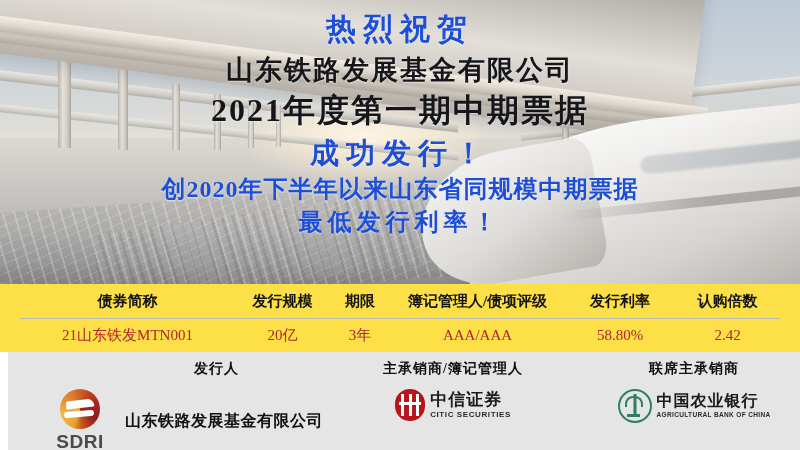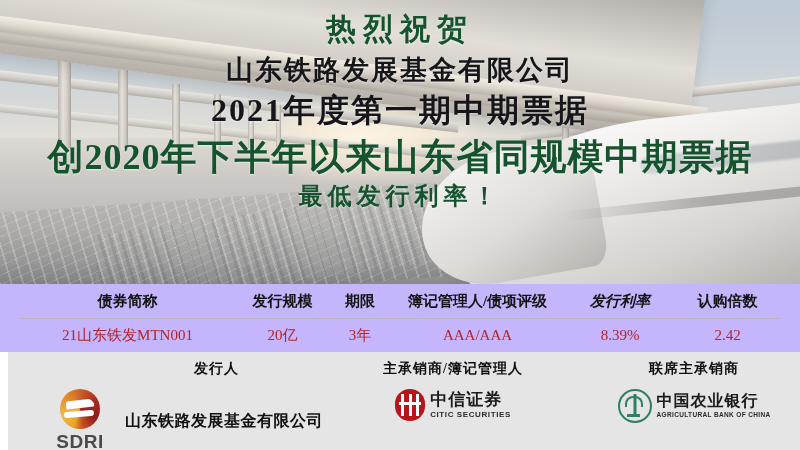--- a/index.html
+++ b/index.html
@@ -144,43 +144,43 @@
     width: 800px; height: 284px;
     display: flex;
     flex-direction: column;
     align-items: center;
     padding-top: 14px;
     box-sizing: border-box;
     text-align: center;
   }
   .hl-line { line-height: 1.0; white-space: nowrap; }
   .hl-red {
-    color: #14532d;
+    color: #1d4ed8;
     font-weight: 700;
     text-shadow: 0 1px 2px rgba(255,255,255,.55);
     font-family: Liberation Serif, serif;
   }
   .hl-black {
     color: #16161a;
     font-weight: 700;
     text-shadow: 0 1px 2px rgba(255,255,255,.5);
   }
   .l1 { font-size: 30px; letter-spacing: 7px; margin-bottom: 13px; }
   .l2 { font-size: 27px; letter-spacing: 2px; margin-bottom: 10px; }
   .l3 { font-size: 32px; letter-spacing: 2px; margin-bottom: 13px; }
   .l4 { font-size: 29px; letter-spacing: 7px; margin-bottom: 9px; }
-  .l5 { font-size: 36px; letter-spacing: 1px; margin-bottom: 9px; }
+  .l5 { font-size: 24px; letter-spacing: 1px; margin-bottom: 9px; }
   .l6 { font-size: 24px; letter-spacing: 5px; }
 
   
   .table-zone {
     position: absolute;
     left: 0; top: 284px;
     width: 800px; height: 68px;
-    background: #c4b5fd;
+    background: #fde047;
   }
   table.bond {
     width: 760px;
     margin: 0 auto;
     border-collapse: collapse;
     table-layout: fixed;
   }
   table.bond th {
     font-size: 15px;
     font-weight: 700;
@@ -194,21 +194,21 @@
     font-size: 15px;
     color: #B0252A;
     padding: 7px 0 5px 0;
     text-align: center;
     white-space: nowrap;
   }
   .c0 { width: 215px; }
   .c1 { width: 95px; margin-top: 32px; }
   .c2 { width: 60px; }
   .c3 { width: 175px; }
-  .c4 { width: 110px; font-style: italic; }
+  .c4 { width: 110px; }
   .c5 { width: 105px; }
 
   
   .footer {
     position: absolute;
     left: 8px; top: 352px;
     width: 800px; height: 98px;
     background: #e5e5e5;
   }
   .foot-row {
@@ -383,20 +383,21 @@
     <div class="train-window"></div>
     <div class="train-stripe"></div>
 
     <div class="hero-vign"></div>
   </div>
 
   <div class="headline">
     <div class="hl-line hl-red l1">热烈祝贺</div>
     <div class="hl-line hl-black l2">山东铁路发展基金有限公司</div>
     <div class="hl-line hl-black l3">2021年度第一期中期票据</div>
+    <div class="hl-line hl-red l4">成功发行！</div>
     <div class="hl-line hl-red l5">创2020年下半年以来山东省同规模中期票据</div>
     <div class="hl-line hl-red l6">最低发行利率！</div>
   </div>
 
   <div class="table-zone">
     <table class="bond">
       <thead>
         <tr>
           <th class="c0">债券简称</th>
           <th class="c1">发行规模</th>
@@ -405,21 +406,21 @@
           <th class="c4">发行利率</th>
           <th class="c5">认购倍数</th>
         </tr>
       </thead>
       <tbody>
         <tr>
           <td>21山东铁发MTN001</td>
           <td>20亿</td>
           <td>3年</td>
           <td>AAA/AAA</td>
-          <td>8.39%</td>
+          <td>58.80%</td>
           <td>2.42</td>
         </tr>
       </tbody>
     </table>
   </div>
 
   <div class="footer">
 
     <div class="foot-row blk-issuer">
       <div class="role-label">发行人</div>

